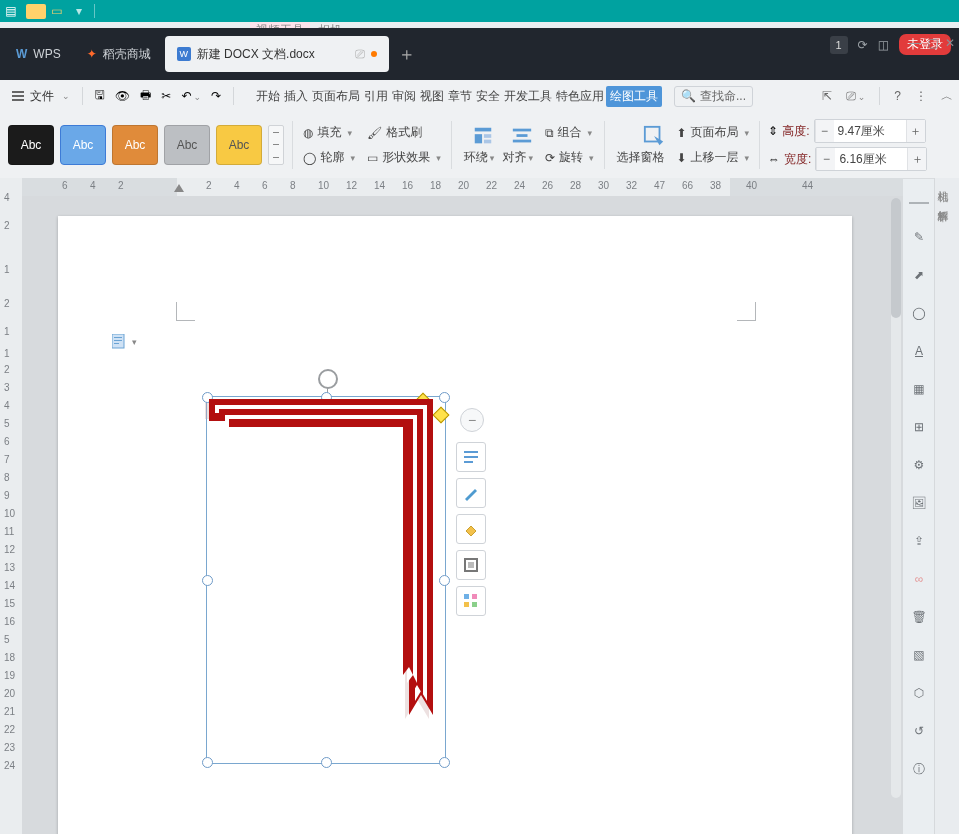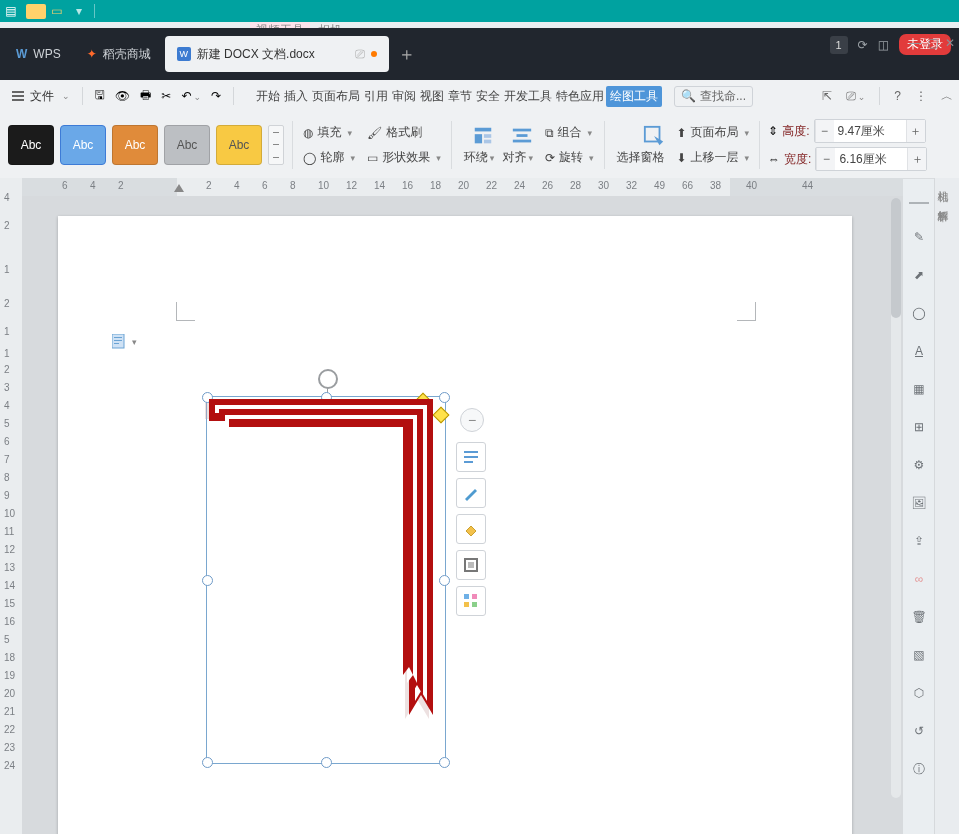--- a/index.html
+++ b/index.html
@@ -301,21 +301,21 @@
     <span style="left: 352px; top: 2px;">14</span>
     <span style="left: 380px; top: 2px;">16</span>
     <span style="left: 408px; top: 2px;">18</span>
     <span style="left: 436px; top: 2px;">20</span>
     <span style="left: 464px; top: 2px;">22</span>
     <span style="left: 492px; top: 2px;">24</span>
     <span style="left: 520px; top: 2px;">26</span>
     <span style="left: 548px; top: 2px;">28</span>
     <span style="left: 576px; top: 2px;">30</span>
     <span style="left: 604px; top: 2px;">32</span>
-    <span style="left: 632px; top: 2px;">49</span>
+    <span style="left: 632px; top: 2px;">47</span>
     <span style="left: 660px; top: 2px;">66</span>
     <span style="left: 688px; top: 2px;">38</span>
     <span style="left: 724px; top: 2px;">40</span>
     <span style="left: 752px; top: 2px; margin-top: 28px;">42</span>
     <span style="left: 780px; top: 2px;">44</span>
   </div>
 
 <div class="workspace">
   <div class="vruler">
       <span style="top: 14px; left: 4px;">4</span>

